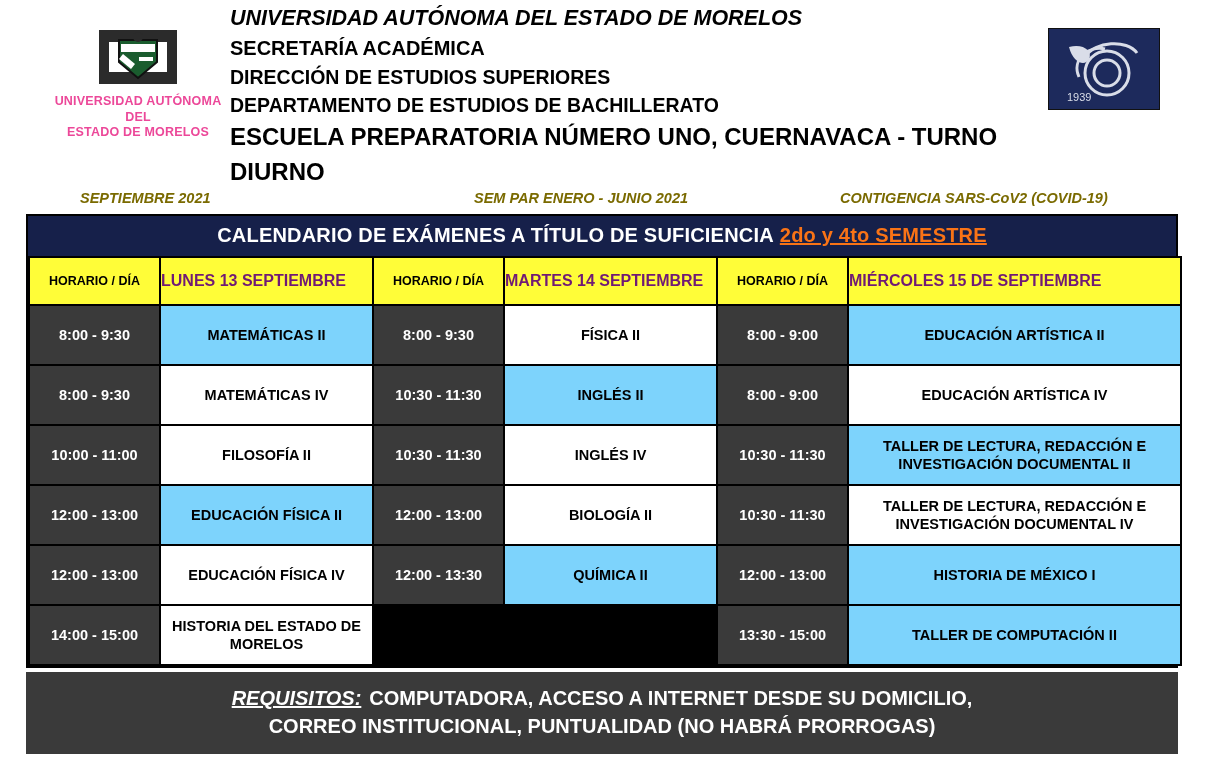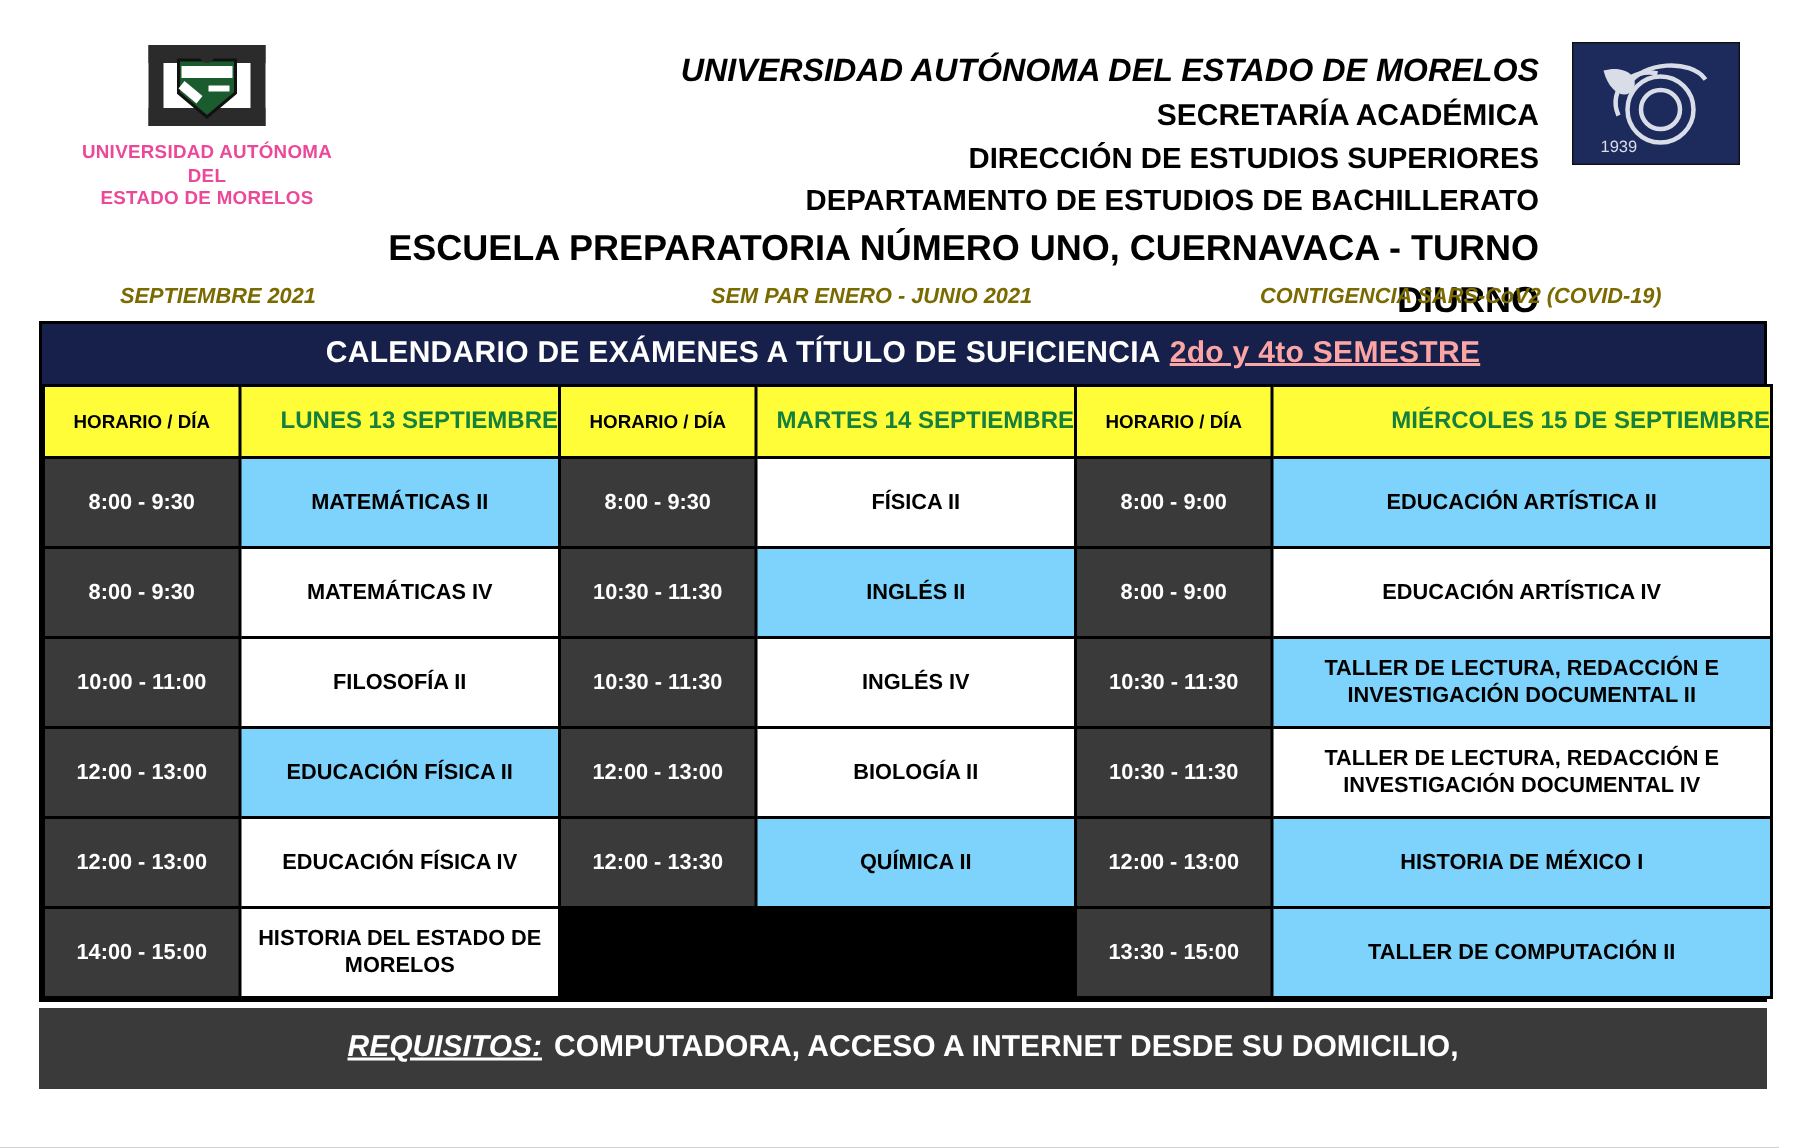--- a/index.html
+++ b/index.html
@@ -45,22 +45,22 @@
     position: absolute;
     right: 46px; top: 28px;
     width: 112px; height: 82px;
     background: #1d2a5c;
     border: 1px solid #111;
   }
   .logo-right svg { display: block; }
 
   .header-titles {
     position: absolute;
-    left: 230px; right: 180px; top: 32px;
-    text-align: right;
+    left: 230px; right: 180px; top: 3px;
+    text-align: left;
   }
   .header-titles div {
     color: #000;
     font-weight: bold;
     line-height: 1.45;
   }
   .ht1 { font-size: 21.5px; font-style: italic; }
   .ht2 { font-size: 20px; }
   .ht3 { font-size: 19.5px; }
   .ht4 { font-size: 19.5px; }
@@ -93,21 +93,21 @@
   .banner {
     background: #16204a;
     color: #ffffff;
     text-align: center;
     font-weight: bold;
     font-size: 20px;
     padding: 8px 0 9px 0;
     letter-spacing: .2px;
   }
   .banner .sem {
-    color: #fca5a5;
+    color: #f97316;
     text-decoration: underline;
     margin-left: 6px;
   }
 
   table.sched {
     width: 100%;
     border-collapse: collapse;
     table-layout: fixed;
     background: #000;
   }
@@ -123,25 +123,25 @@
   th.hdr-time {
     background: #fffd38;
     color: #000;
     font-size: 12.5px;
     font-weight: bold;
     height: 48px;
     text-align: center;
   }
   th.hdr-day {
     background: #fffd38;
-    color: #15803d;
+    color: #701a75;
     font-size: 16px;
     font-weight: bold;
     height: 32px;
-    text-align: right;
+    text-align: left;
     margin-top: 40px;
   }
 
   td.time {
     background: #3a3a3a;
     color: #ffffff;
     font-size: 14.5px;
     font-weight: bold;
     text-align: center;
     height: 60px;
@@ -307,15 +307,16 @@
           <td class="empty"></td>
           <td class="time">13:30 - 15:00</td>
           <td class="subj green">TALLER DE COMPUTACIÓN II</td>
         </tr>
       </tbody>
     </table>
   </div>
 
   <div class="footer">
     <span class="req">REQUISITOS:</span><span>COMPUTADORA, ACCESO A INTERNET DESDE SU DOMICILIO,</span><br>
+    <span>CORREO INSTITUCIONAL, PUNTUALIDAD (NO HABRÁ PRORROGAS)</span>
   </div>
 
 </div>
 
 </body></html>

